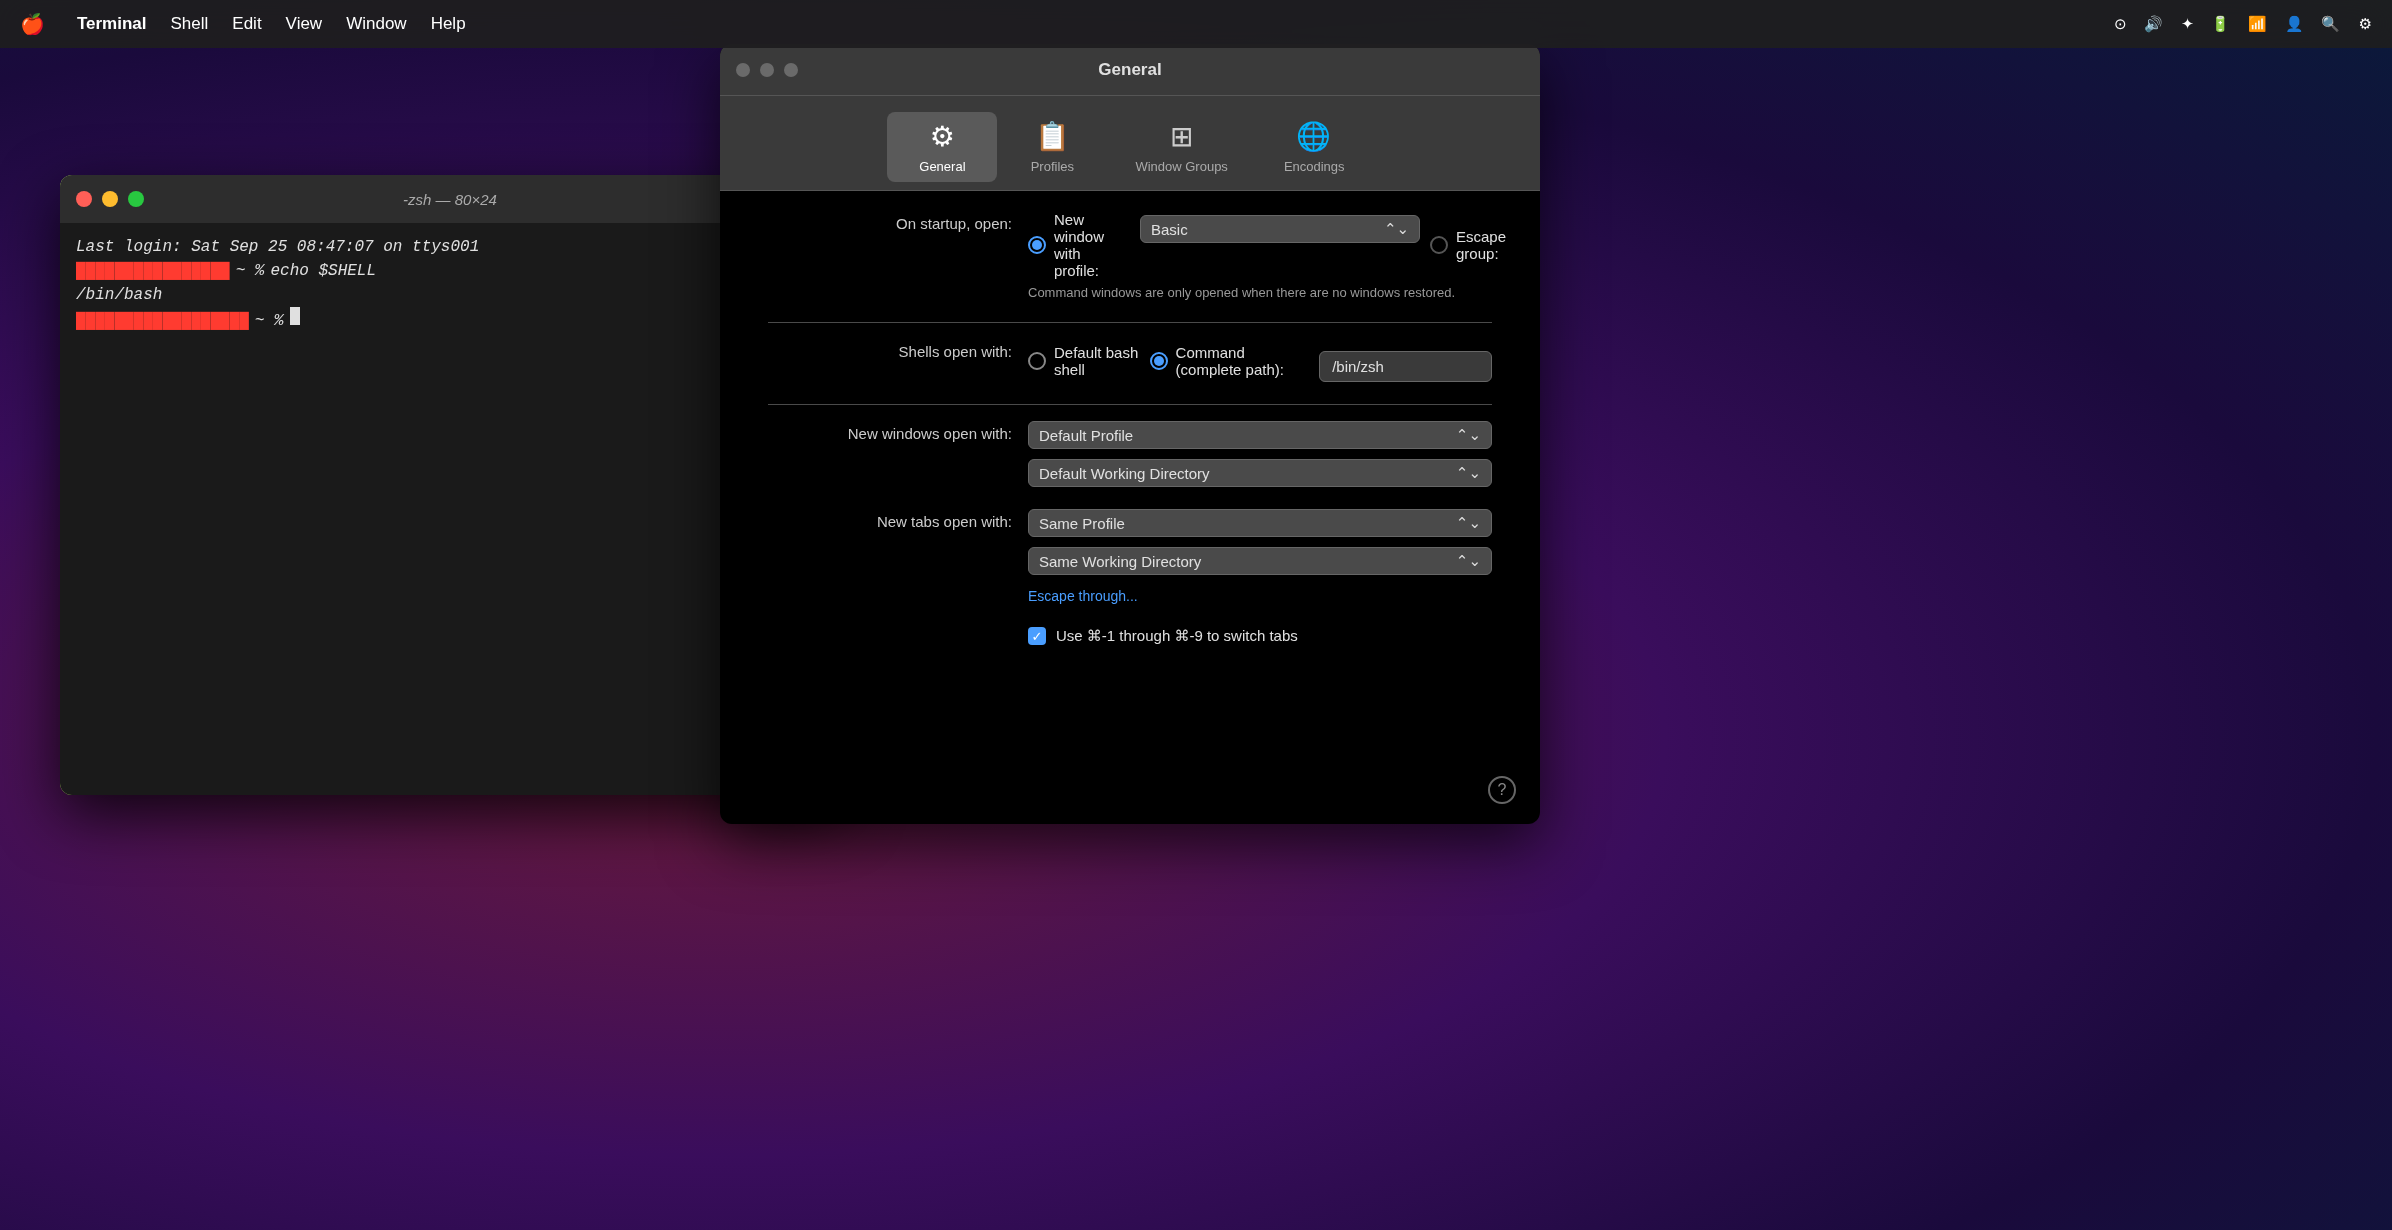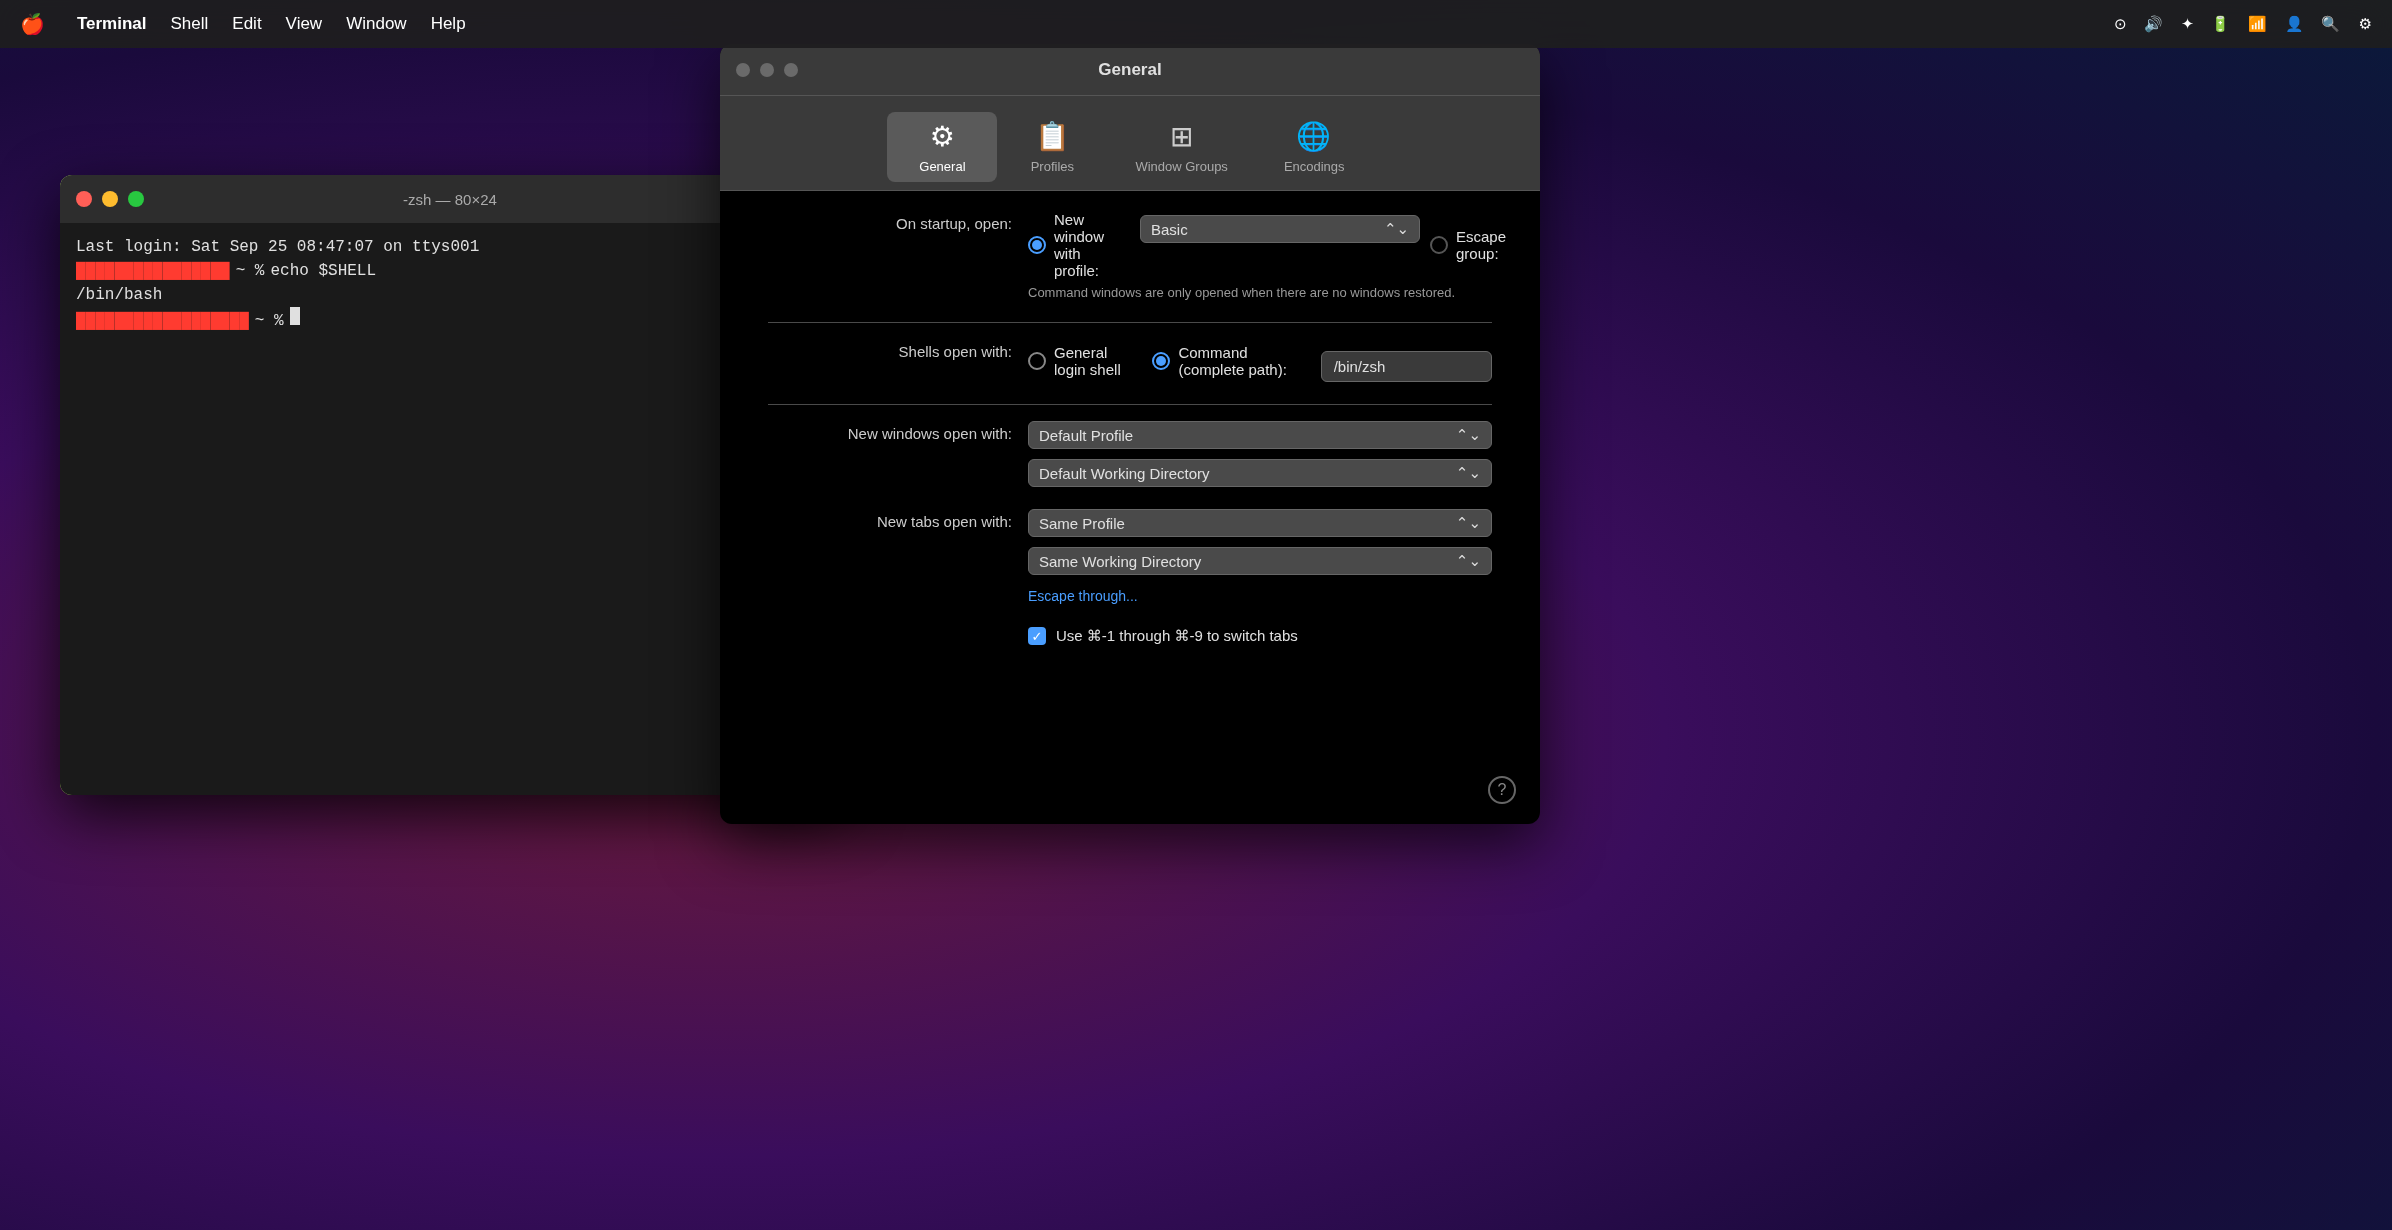--- a/index.html
+++ b/index.html
@@ -60,20 +60,21 @@
       position: absolute;
       top: 175px;
       left: 60px;
       width: 780px;
       height: 620px;
       background: #bef264;
       border-radius: 12px;
       box-shadow: 0 20px 60px rgba(0,0,0,0.8);
       overflow: hidden;
       z-index: 10;
+      font-style: italic;
     }
     .terminal-titlebar {
       height: 48px;
       background: #2d2d2d;
       display: flex;
       align-items: center;
       padding: 0 16px;
       position: relative;
     }
     .traffic-lights {
@@ -425,21 +426,21 @@
     </div>
 
     <div class="separator"></div>
 
     <div class="pref-row">
       <div class="pref-label">Shells open with:</div>
       <div class="pref-control">
         <div class="radio-group">
           <div class="radio-item">
             <div class="radio-btn"></div>
-            <span>General login shell</span>
+            <span>Default bash shell</span>
           </div>
           <div class="radio-item">
             <div class="radio-btn checked"></div>
             <span>Command (complete path):</span>
           </div>
           <div style="margin-top:6px;">
             <input class="cmd-input" type="text" value="/bin/zsh" style="">
           </div>
         </div>
       </div>

